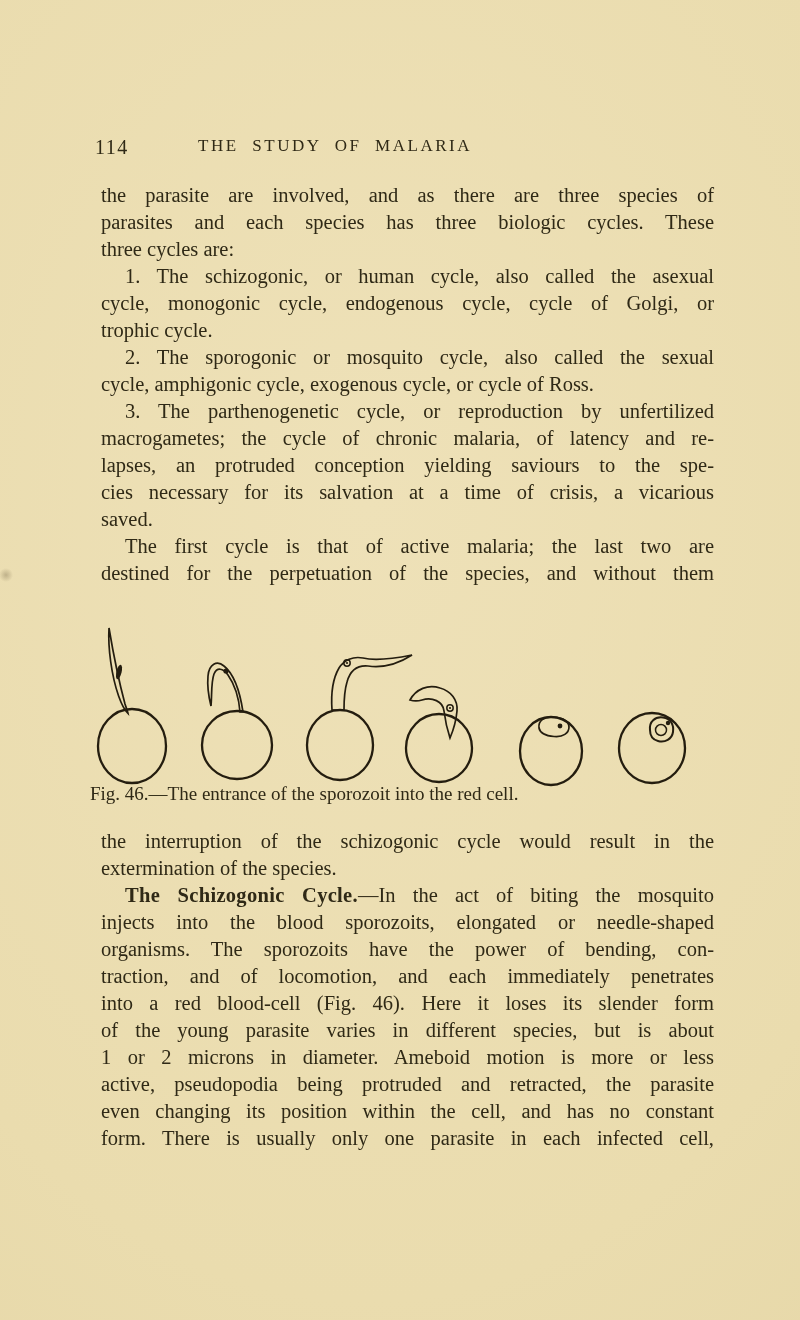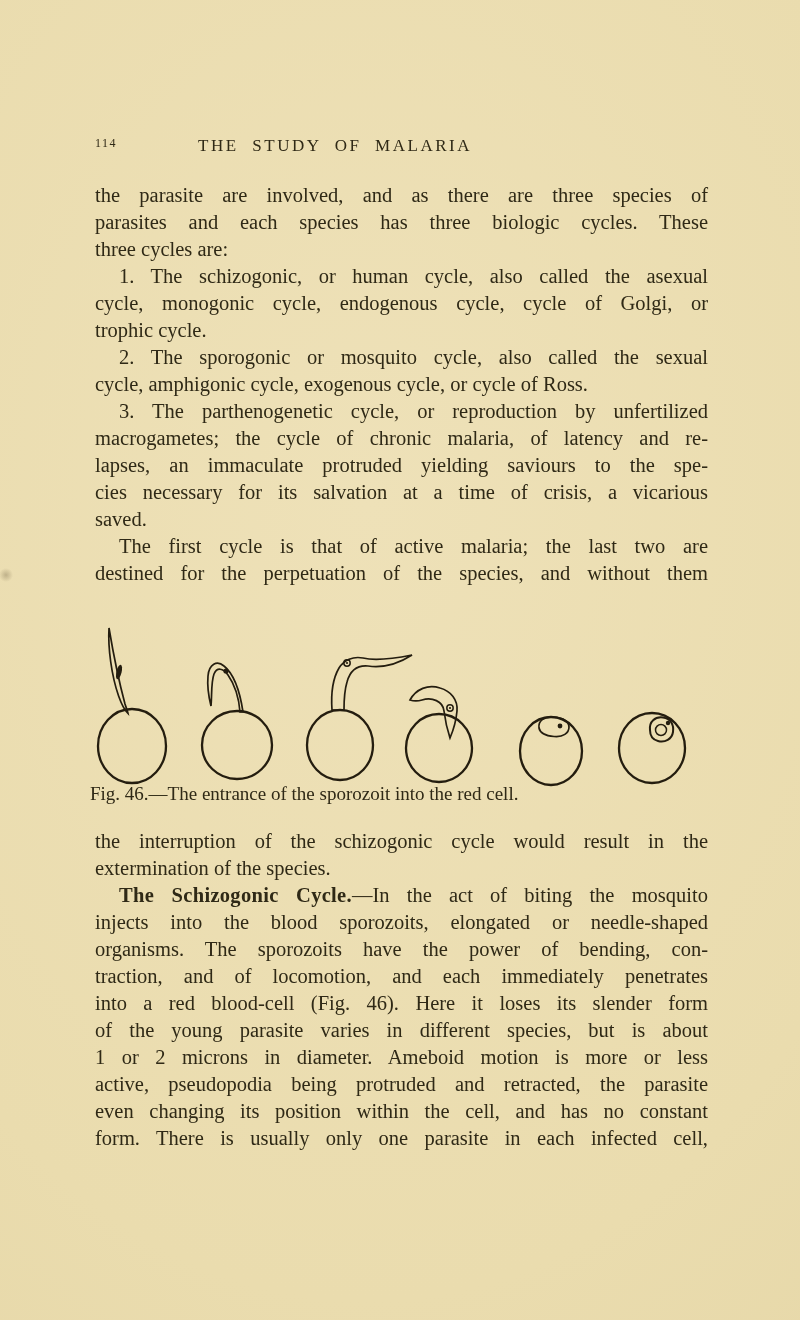--- a/index.html
+++ b/index.html
@@ -23,34 +23,34 @@
     overflow: hidden;
   }
   .running-head {
     position: absolute;
     top: 136px;
     height: 26px;
   }
   .page-number {
     left: 95px;
     width: 80px;
-    font-size: 12px;
+    font-size: 20px;
     letter-spacing: 1.5px;
   }
   .running-title {
     left: 95px;
     width: 480px;
     text-align: center;
     font-size: 17px;
     letter-spacing: 2.5px;
     word-spacing: 7px;
   }
   .textblock {
     position: absolute;
-    left: 95px;
+    left: 101px;
     width: 613px;
   }
   .block1 { top: 182px; }
   .block2 { top: 828px; }
   .ln {
     font-size: 20.5px;
     line-height: 27px;
     text-align: justify;
     text-align-last: justify;
     color: #2f2916;
@@ -93,21 +93,21 @@
     <div class="ln">the parasite are involved, and as there are three species of</div>
     <div class="ln">parasites and each species has three biologic cycles. These</div>
     <div class="ln end">three cycles are:</div>
     <div class="ln ind">1. The schizogonic, or human cycle, also called the asexual</div>
     <div class="ln">cycle, monogonic cycle, endogenous cycle, cycle of Golgi, or</div>
     <div class="ln end">trophic cycle.</div>
     <div class="ln ind">2. The sporogonic or mosquito cycle, also called the sexual</div>
     <div class="ln end">cycle, amphigonic cycle, exogenous cycle, or cycle of Ross.</div>
     <div class="ln ind">3. The parthenogenetic cycle, or reproduction by unfertilized</div>
     <div class="ln">macrogametes; the cycle of chronic malaria, of latency and re-</div>
-    <div class="ln">lapses, an immaculate protruded yielding saviours to the spe-</div>
+    <div class="ln">lapses, an protruded conception yielding saviours to the spe-</div>
     <div class="ln">cies necessary for its salvation at a time of crisis, a vicarious</div>
     <div class="ln end">saved.</div>
     <div class="ln ind">The first cycle is that of active malaria; the last two are</div>
     <div class="ln">destined for the perpetuation of the species, and without them</div>
   </div>
 
   <svg class="figure-svg" width="680" height="215" viewBox="0 0 680 215">
 
     <g>
       <ellipse class="cell" cx="72" cy="146" rx="34" ry="37"></ellipse>

